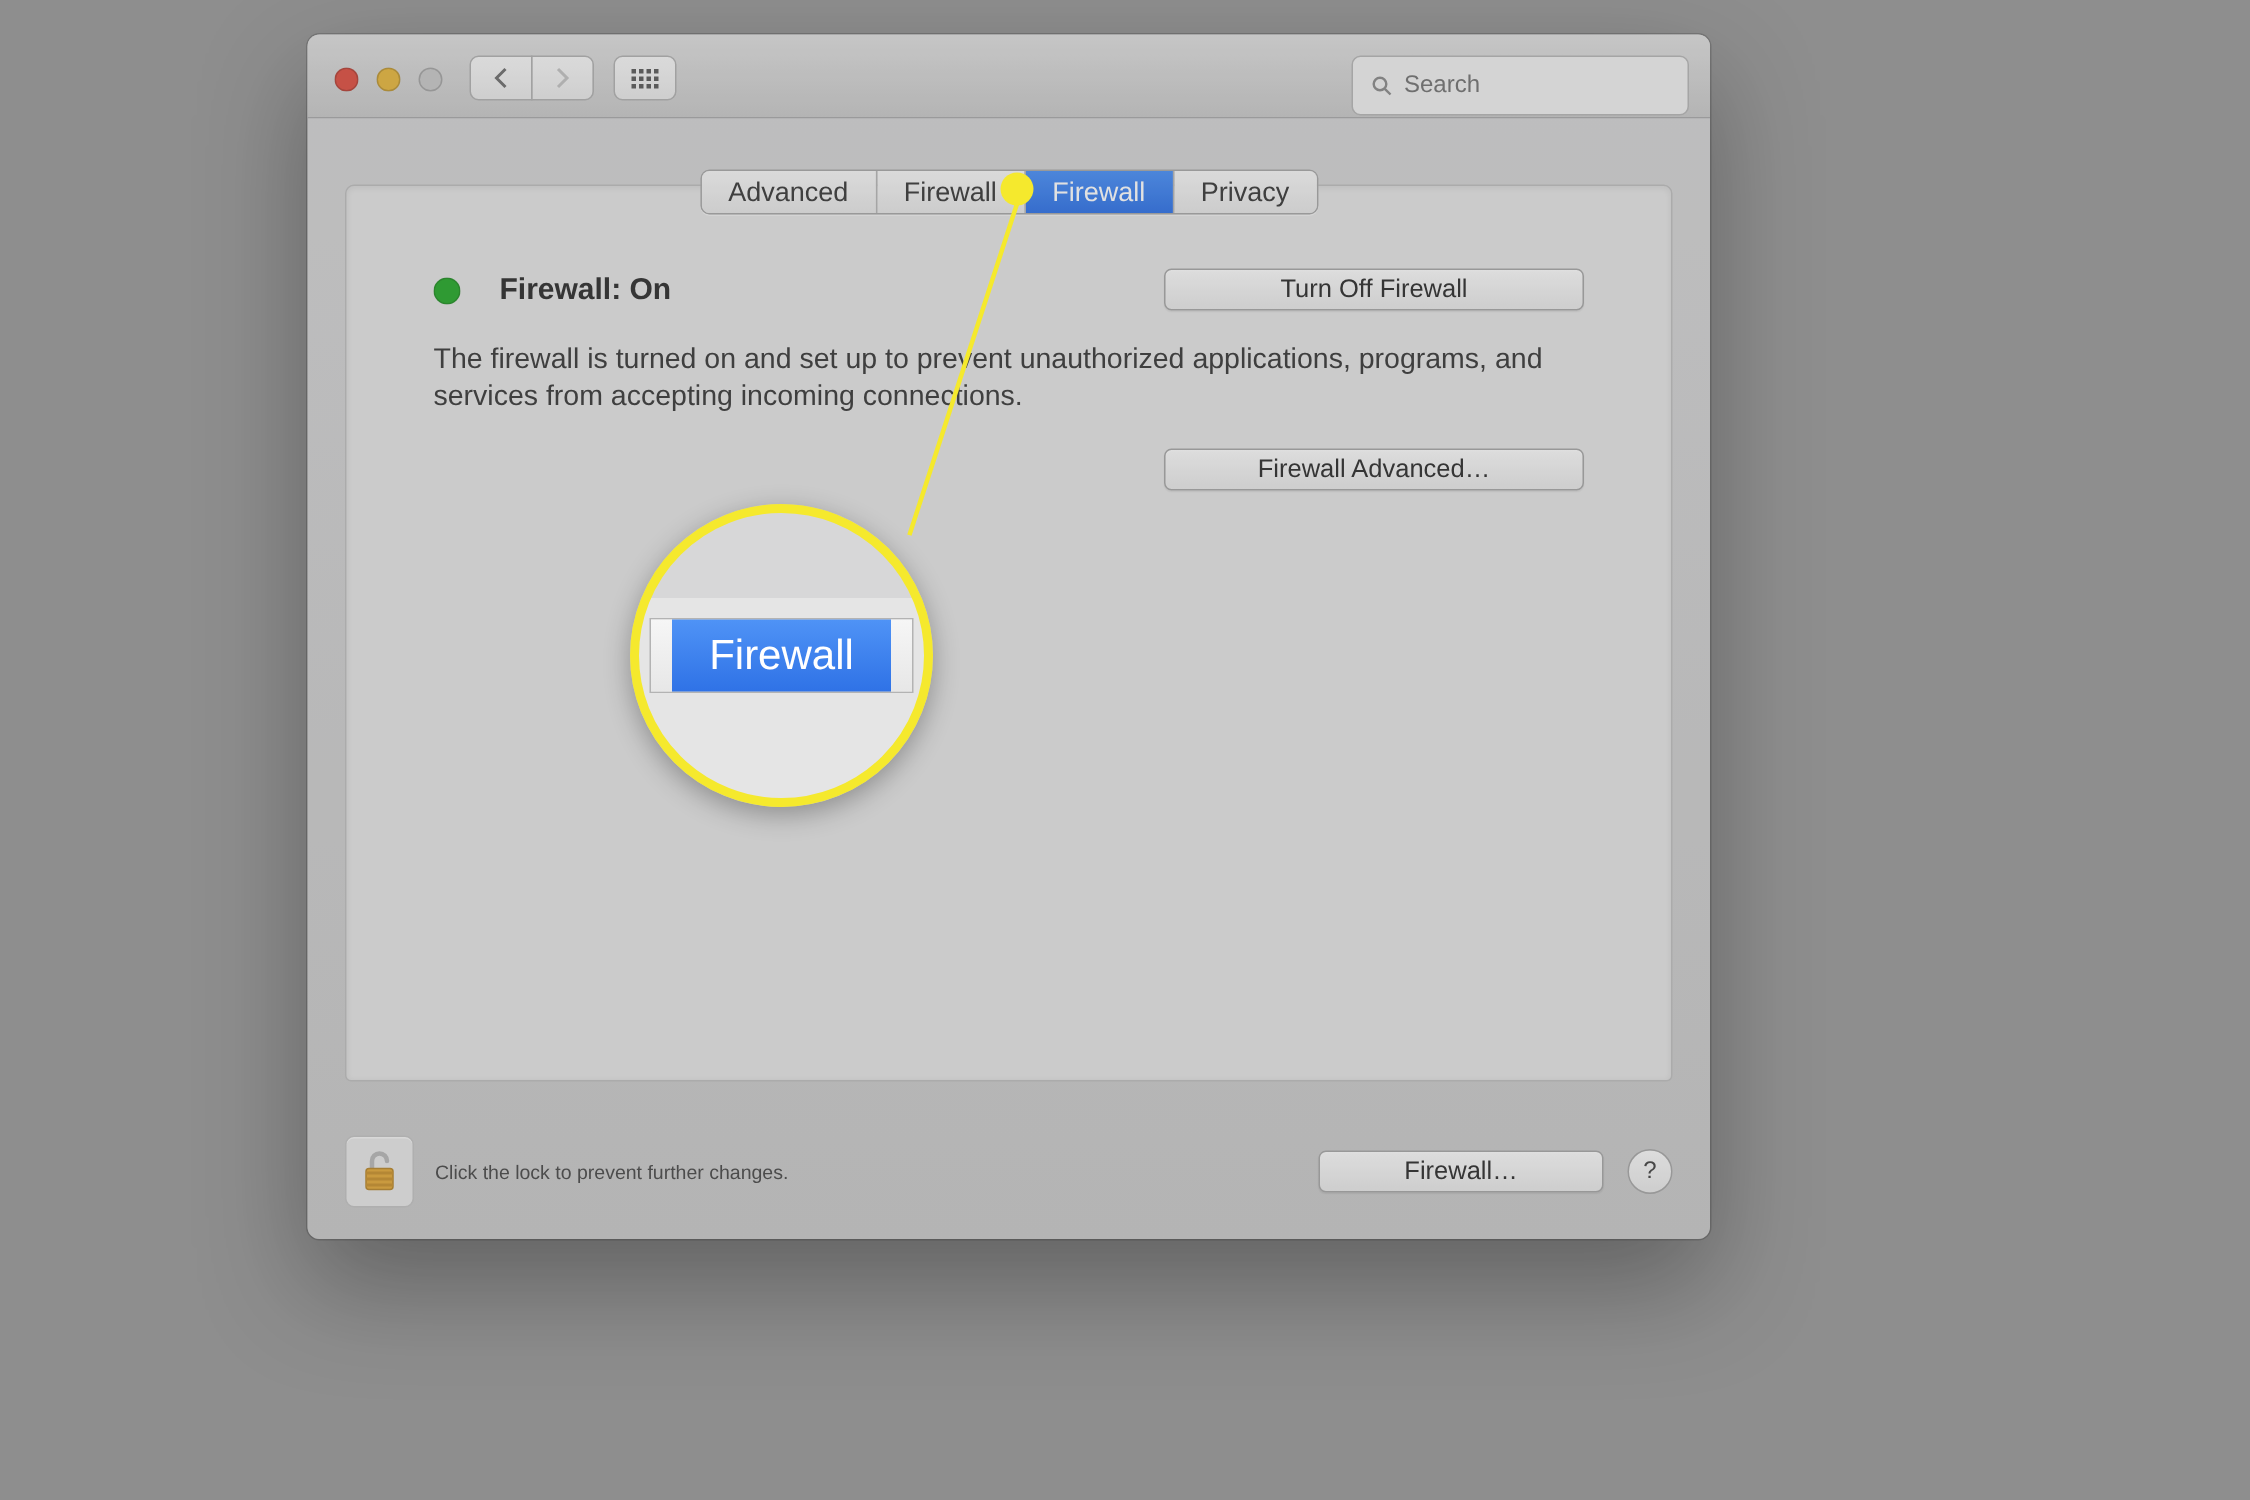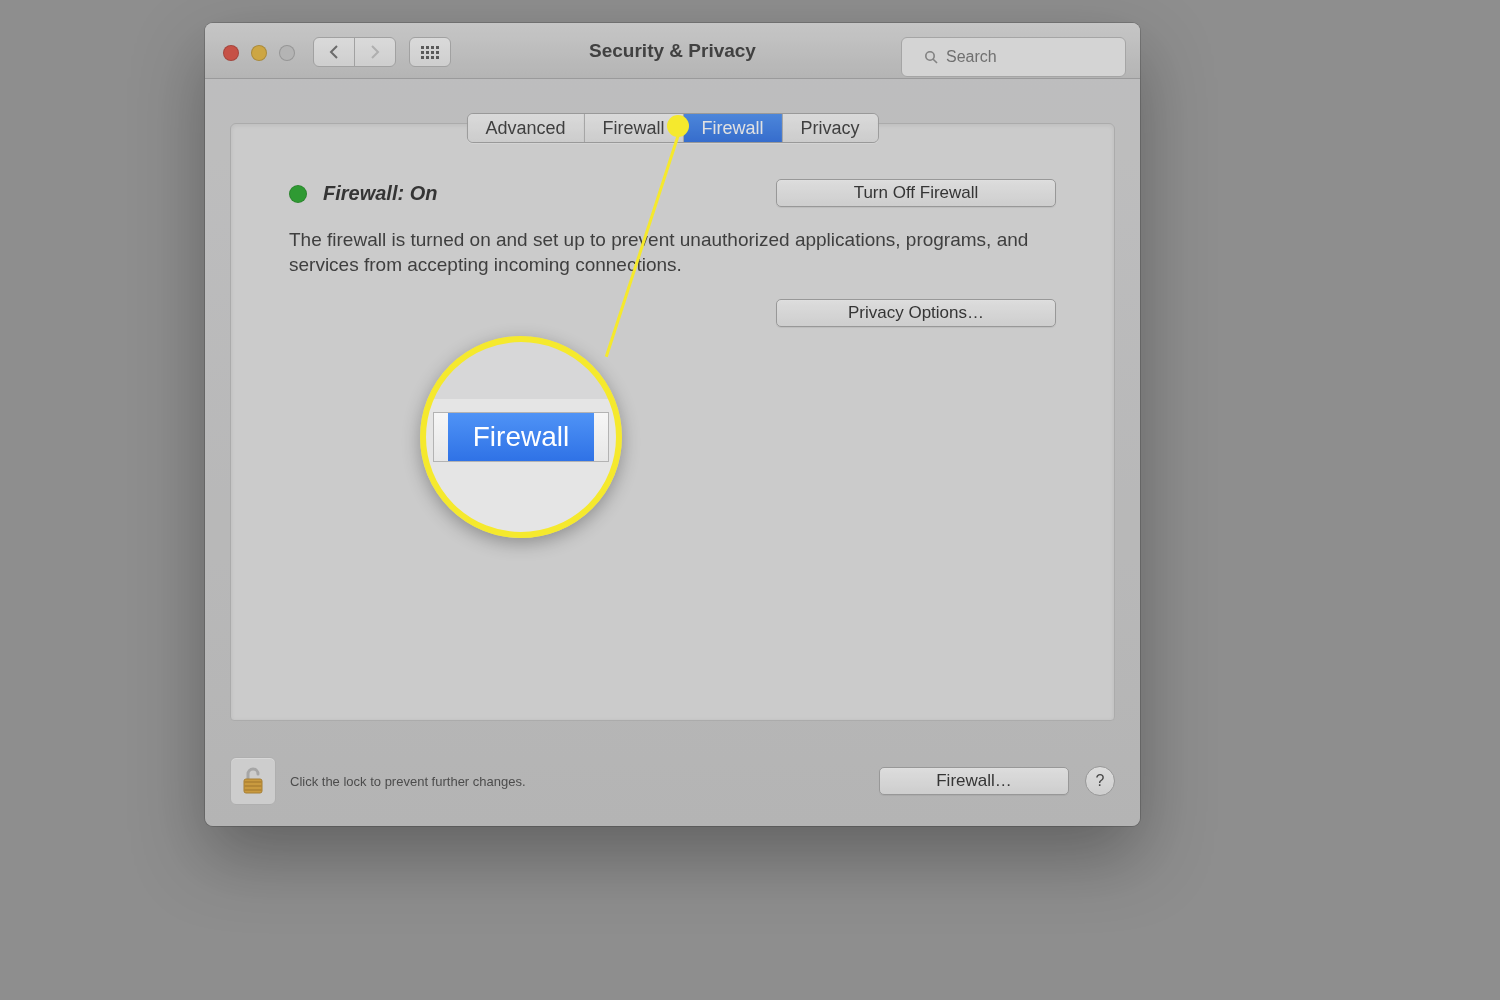--- a/index.html
+++ b/index.html
@@ -13,31 +13,31 @@
   .dot.yellow{background:#e7b73f;}
   .dot.grey{background:#c8c8c8;}
   .navbtns{position:absolute;left:108px;top:14px;display:flex;}
   .segbtn{width:40px;height:28px;background:linear-gradient(#f7f7f7,#e9e9e9);border:1px solid #b1b1b1;display:flex;align-items:center;justify-content:center;color:#6f6f6f;}
   .segbtn:first-child{border-radius:6px 0 0 6px;}
   .segbtn:last-child{border-radius:0 6px 6px 0;margin-left:-1px;color:#c2c2c2;}
   .gridbtn{position:absolute;left:204px;top:14px;width:40px;height:28px;border:1px solid #b1b1b1;border-radius:6px;background:linear-gradient(#f7f7f7,#e9e9e9);display:flex;align-items:center;justify-content:center;}
   .grid-icon{display:grid;grid-template-columns:repeat(4,3px);grid-template-rows:repeat(3,3px);gap:2px;}
   .grid-icon span{background:#5b5b5b;width:3px;height:3px;}
   .title{position:absolute;left:0;right:0;top:17px;text-align:center;font-size:19px;font-weight:600;color:#3c3c3c;}
-  .search{position:absolute;right:14px;top:14px;width:225px;height:40px;border:1px solid #b6b6b6;border-radius:6px;background:#efefef;display:flex;align-items:center;padding:0 22px;box-sizing:border-box;}
+  .search{position:absolute;right:14px;top:14px;width:225px;height:40px;border:1px solid #b6b6b6;border-radius:6px;background:#efefef;display:flex;align-items:center;padding:0 12px;box-sizing:border-box;}
   .search input{border:none;background:transparent;outline:none;font-size:16px;color:#7b7b7b;width:100%;}
   .search .mag{margin-right:6px;color:#8b8b8b;display:flex;}
   
   .tabs{position:absolute;left:50%;top:90px;transform:translateX(-50%);display:flex;border:1px solid #a8a8a8;border-radius:6px;overflow:hidden;box-shadow:0 1px 0 rgba(255,255,255,.4);}
   .tab{height:28px;padding:0 18px;display:flex;align-items:center;font-size:18px;color:#3a3a3a;background:linear-gradient(#f7f7f7,#e6e6e6);border-left:1px solid #b6b6b6;}
   .tab:first-child{border-left:none;}
   .tab.active{background:linear-gradient(#4a90f7,#2f72e6);color:#fff;}
   
   .content{position:absolute;left:25px;right:25px;top:100px;bottom:105px;background:#e4e4e4;border:1px solid #bdbdbd;border-radius:6px 6px 4px 4px;box-shadow:inset 0 1px 4px rgba(0,0,0,.08);}
-  .status-row{position:absolute;left:58px;top:58px;display:flex;align-items:center;gap:16px;font-style:italic;}
+  .status-row{position:absolute;left:58px;top:58px;display:flex;align-items:center;gap:26px;}
   .status-dot{width:16px;height:16px;border-radius:50%;background:#27a92b;border:1px solid rgba(0,0,0,.15);}
   .status-label{font-size:20px;font-weight:700;color:#2e2e2e;}
   .desc{position:absolute;left:58px;top:104px;right:80px;font-size:19px;color:#3a3a3a;line-height:1.3;}
   .btn{height:26px;padding:0 24px;border:1px solid #a7a7a7;border-radius:5px;background:linear-gradient(#fafafa,#e8e8e8);font-size:17px;color:#2e2e2e;display:inline-flex;align-items:center;justify-content:center;box-shadow:0 1px 0 rgba(255,255,255,.5) inset,0 1px 1px rgba(0,0,0,.07);margin-left:32px;}
   .btn.tof{position:absolute;right:58px;top:55px;width:230px;}
   .btn.fopt{position:absolute;right:58px;top:175px;width:230px;}
   
   .footer{position:absolute;left:25px;right:25px;bottom:12px;height:66px;display:flex;align-items:center;}
   .lock{width:44px;height:46px;border:1px solid #c2c2c2;border-radius:6px;background:#e7e7e7;display:flex;align-items:center;justify-content:center;margin-right:14px;box-shadow:0 1px 0 rgba(255,255,255,.6) inset;}
   .lock svg{display:block;}
@@ -88,40 +88,39 @@
           <span></span>
             <span></span>
             <span></span>
             <span></span>
           <span></span>
             <span></span>
             <span></span>
             <span></span>
         </div>
       </div>
-      <div class="title">Security &amp; Privacy</div>
       <div class="search">
         <span class="mag">
           <svg width="14" height="14" viewBox="0 0 14 14">
               <circle cx="6" cy="6" r="4.2" fill="none" stroke="#8b8b8b" stroke-width="1.6"></circle>
               <line x1="9.2" y1="9.2" x2="13" y2="13" stroke="#8b8b8b" stroke-width="1.6"></line>
             </svg>
         </span>
         <input placeholder="Search" style="">
       </div>
     </div>
 
     <div class="content">
       <div class="status-row">
         <div class="status-dot"></div>
         <div class="status-label">Firewall: On</div>
       </div>
       <div class="desc">The firewall is turned on and set up to prevent unauthorized applications, programs, and services from accepting incoming connections.</div>
       <div class="btn tof">Turn Off Firewall</div>
-      <div class="btn fopt">Privacy Options…</div>
+      <div class="btn fopt">Firewall Advanced…</div>
     </div>
 
     <div class="tabs">
       <div class="tab">Advanced</div>
       <div class="tab">Firewall</div>
       <div class="tab active">Firewall</div>
       <div class="tab">Privacy</div>
     </div>
 
     <div class="footer">

